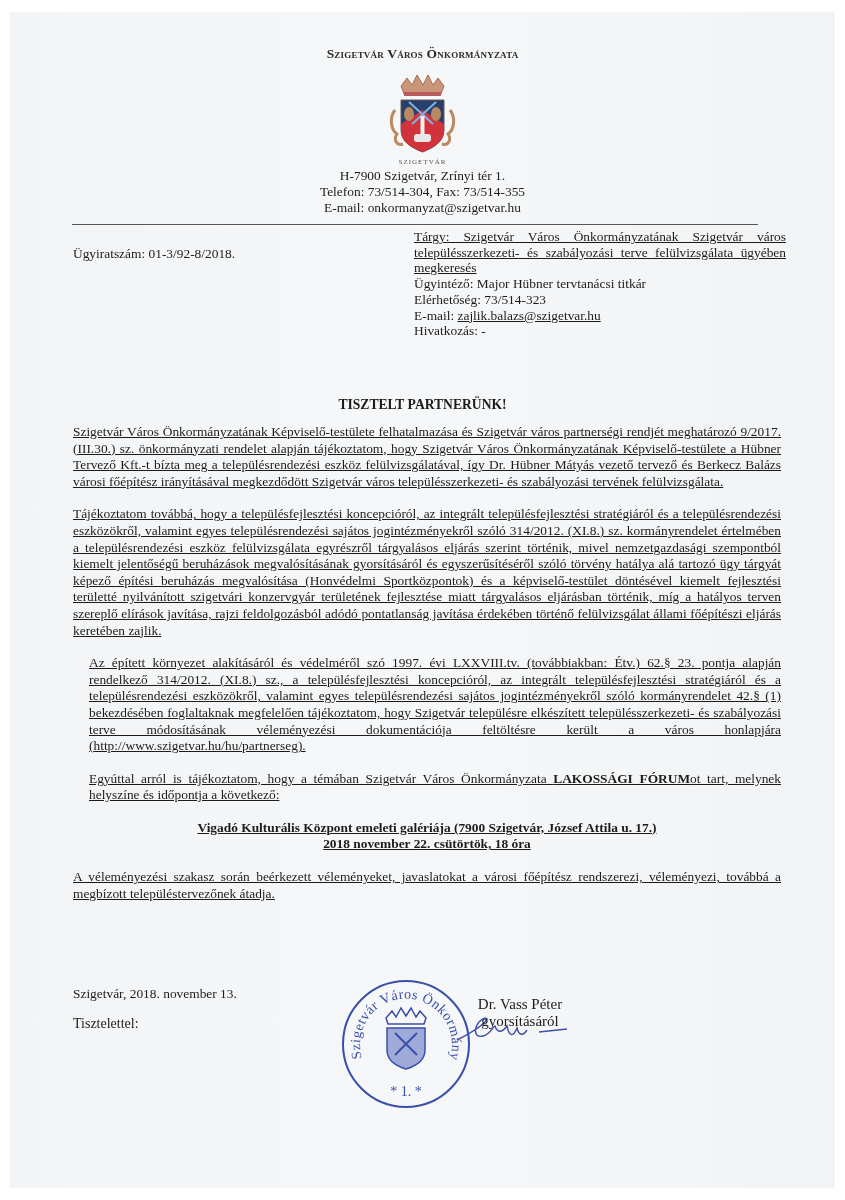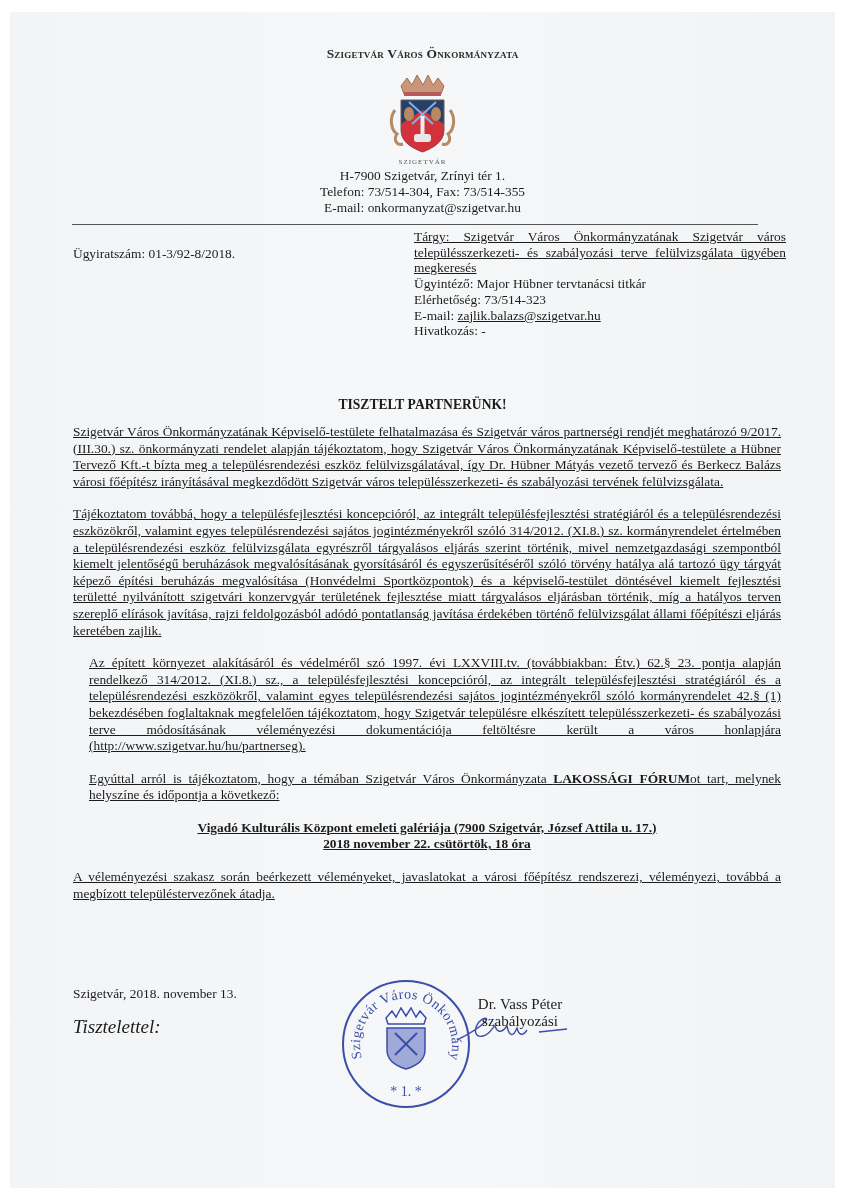--- a/index.html
+++ b/index.html
@@ -33,21 +33,21 @@
       left: 0; width: 845px; top: 383px; text-align: center; font-weight: bold; font-size: 13.6px; margin-top: 14px;
     }
     .body {
       left: 73px; top: 424px; width: 708px; font-size: 13.4px; line-height: 16.6px;
     }
     .body p { margin: 0 0 16px 0; text-align: justify; text-decoration: underline; }
     .body p.last-left { text-align-last: left; margin-left: 16px; }
     .body a { color: #1c1c1c; text-decoration: underline; }
     .venue { text-align: center !important; font-weight: bold; }
     .date-line { left: 73px; top: 962px; font-size: 13.4px; margin-top: 24px; }
-    .closing { left: 73px; top: 1016px; font-size: 19px; font-style: italic; }
+    .closing { left: 73px; top: 1016px; font-size: 14px; }
     .stamp { left: 340px; top: 978px; width: 132px; height: 132px; }
     .signature { left: 455px; top: 1014px; width: 115px; height: 36px; }
     .signer { left: 470px; top: 996px; width: 100px; text-align: center; font-size: 15px; line-height: 17px; }
   </style>
 </head>
 <body>
 
 <div class="scan"></div>
 
 <div class="abs org-title">Szigetvár Város Önkormányzata</div>
@@ -127,14 +127,14 @@
 
 <div class="abs signature">
   <svg width="115" height="36" viewBox="0 0 115 36">
     <path d="M2 26 C14 20 24 14 30 8 C34 4 30 2 24 8 C18 16 20 24 28 22 C36 20 38 12 40 12 C42 18 46 20 52 12 C54 22 58 24 62 14 C64 22 68 22 72 16" fill="none" stroke="#3e4fa5" stroke-width="1.4"></path>
     <path d="M84 18 L112 15" fill="none" stroke="#3e4fa5" stroke-width="1.4"></path>
   </svg>
 </div>
 
 <div class="abs signer">
   <div>Dr. Vass Péter</div>
-  <div>szabályozási</div>
+  <div>gyorsításáról</div>
 </div>
 
 </body></html>

